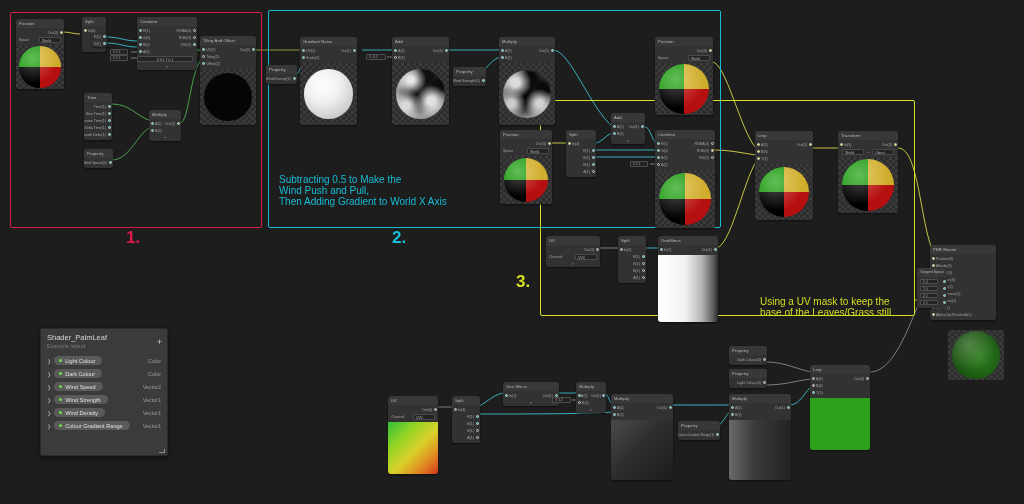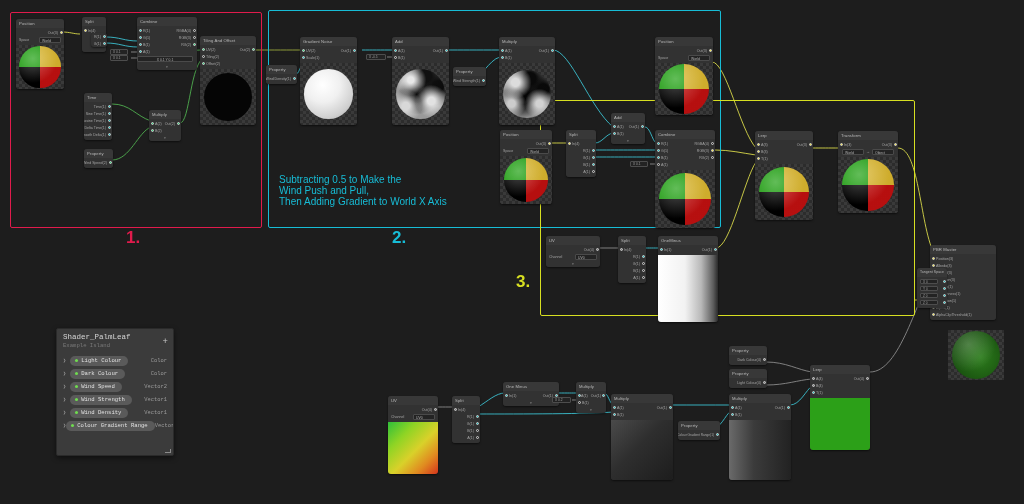--- a/index.html
+++ b/index.html
@@ -262,20 +262,22 @@
   <div class="group-num" style="left:126px; top:228px; color:#e01b4c;">1.</div>
 
   <div class="group" style="left:268px; top:10px; width:453px; height:218px; border-color:#17bcd6;"></div>
   <div class="group-num" style="left:392px; top:228px; color:#17bcd6;">2.</div>
   <div class="note" style="left:279px; top:174px; color:#17bcd6;">Subtracting 0.5 to Make the
 Wind Push and Pull,
 Then Adding Gradient to World X Axis</div>
 
   <div class="group" style="left:540px; top:100px; width:375px; height:216px; border-color:#d7df21;"></div>
   <div class="group-num" style="left:516px; top:272px; color:#d7df21;">3.</div>
+  <div class="note" style="left:760px; top:296px; color:#d7df21;">Using a UV mask to keep the
+base of the Leaves/Grass still</div>
 
   <div class="node" style="left:16px; top:19px; width:48px;">
     <div class="hdr">Position</div>
     <div class="body">
       <div class="port-row out">
         <span>Out(3)</span>
         <span class="dot r v3"></span>
       </div>
       <div class="port-row in" style="padding-left:3px;">
         <span>Space</span>
@@ -930,21 +932,21 @@
       <div class="port-row in">
         <span class="dot l v2"></span>
         <span>T(1)</span>
       </div>
     </div>
     <div class="preview" style="height:52px; padding:0;">
       <div class="sq flat-green"></div>
     </div>
   </div>
 
-  <div id="blackboard" style="left:56px; top:328px; width:118px; height:128px;font-family:Liberation Mono, monospace;">
+  <div id="blackboard" style="left:40px; top:328px; width:128px; height:128px;">
     <div id="bb-title">Shader_PalmLeaf</div>
     <div id="bb-sub">Example Island</div>
     <div id="bb-plus">+</div>
     <div id="bb-list">
         <div class="bb-row">
           <span class="bb-arrow">❯</span>
           <span class="bb-pill">
             <span class="bb-bullet"></span>
             <span>Light Colour</span>
           </span>

